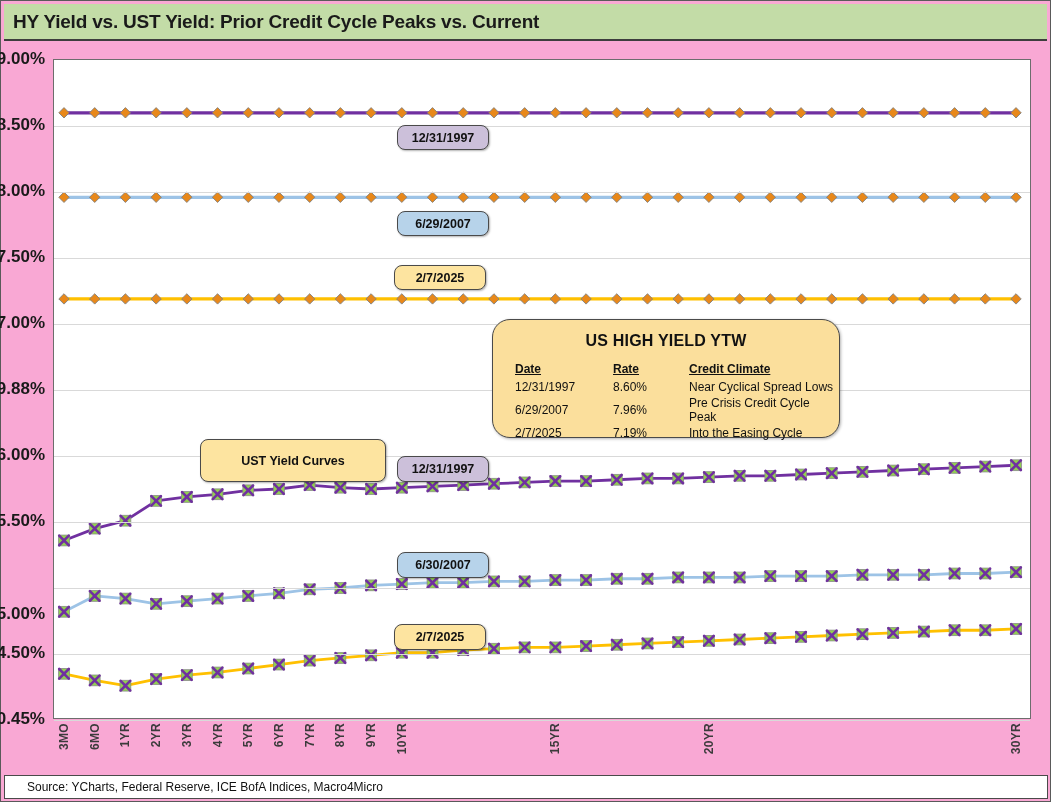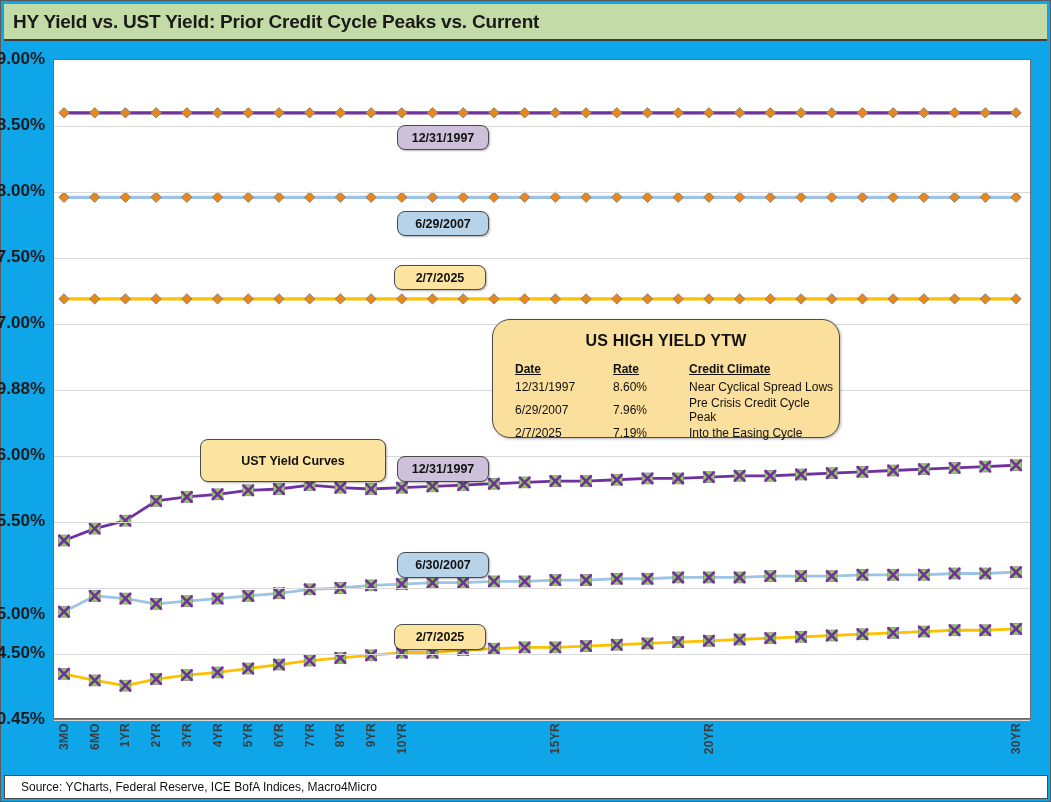--- a/index.html
+++ b/index.html
@@ -3,40 +3,40 @@
 <meta charset="utf-8">
 <style>
   html,body{margin:0;padding:0;}
   body{
     width:1051px;height:802px;
     background:#c3dca7;
     font-family:"Liberation Sans", sans-serif;
     overflow:hidden;
     position:relative;
   }
-  #root{position:absolute;inset:0;border:1px solid #5a5a5a;box-sizing:border-box;background:#0ea5e9;}
+  #root{position:absolute;inset:0;border:1px solid #5a5a5a;box-sizing:border-box;background:#f9a8d4;}
 
   
   .title-bar{
     position:absolute;left:3px;top:3px;width:1043px;height:35px;
     background:#c3dca7;border-bottom:2px solid #3d3d3d;
     display:flex;align-items:center;
   }
   .title-text{
     font-size:19px;font-weight:bold;color:#1a1a1a;
     padding-left:9px;letter-spacing:-0.2px;white-space:nowrap;
   }
 
   
   .source-bar{
     position:absolute;left:3px;bottom:2px;width:1044px;height:24px;
     background:#ffffff;border:1px solid #4a4a4a;box-sizing:border-box;
     display:flex;align-items:center;
   }
-  .source-text{font-size:12px;color:#111;padding-left:16px;white-space:nowrap;}
+  .source-text{font-size:12px;color:#111;padding-left:22px;white-space:nowrap;}
 
   
   .plot-frame{
     position:absolute;left:52px;top:58px;width:978px;height:660px;
     background:#ffffff;border:1px solid #6d6d6d;box-sizing:border-box;
   }
   .gridline{position:absolute;left:0;right:0;height:1px;background:#d9d9d9;}
 
   
   .y-axis{position:absolute;left:0;top:58px;width:50px;height:660px;}

